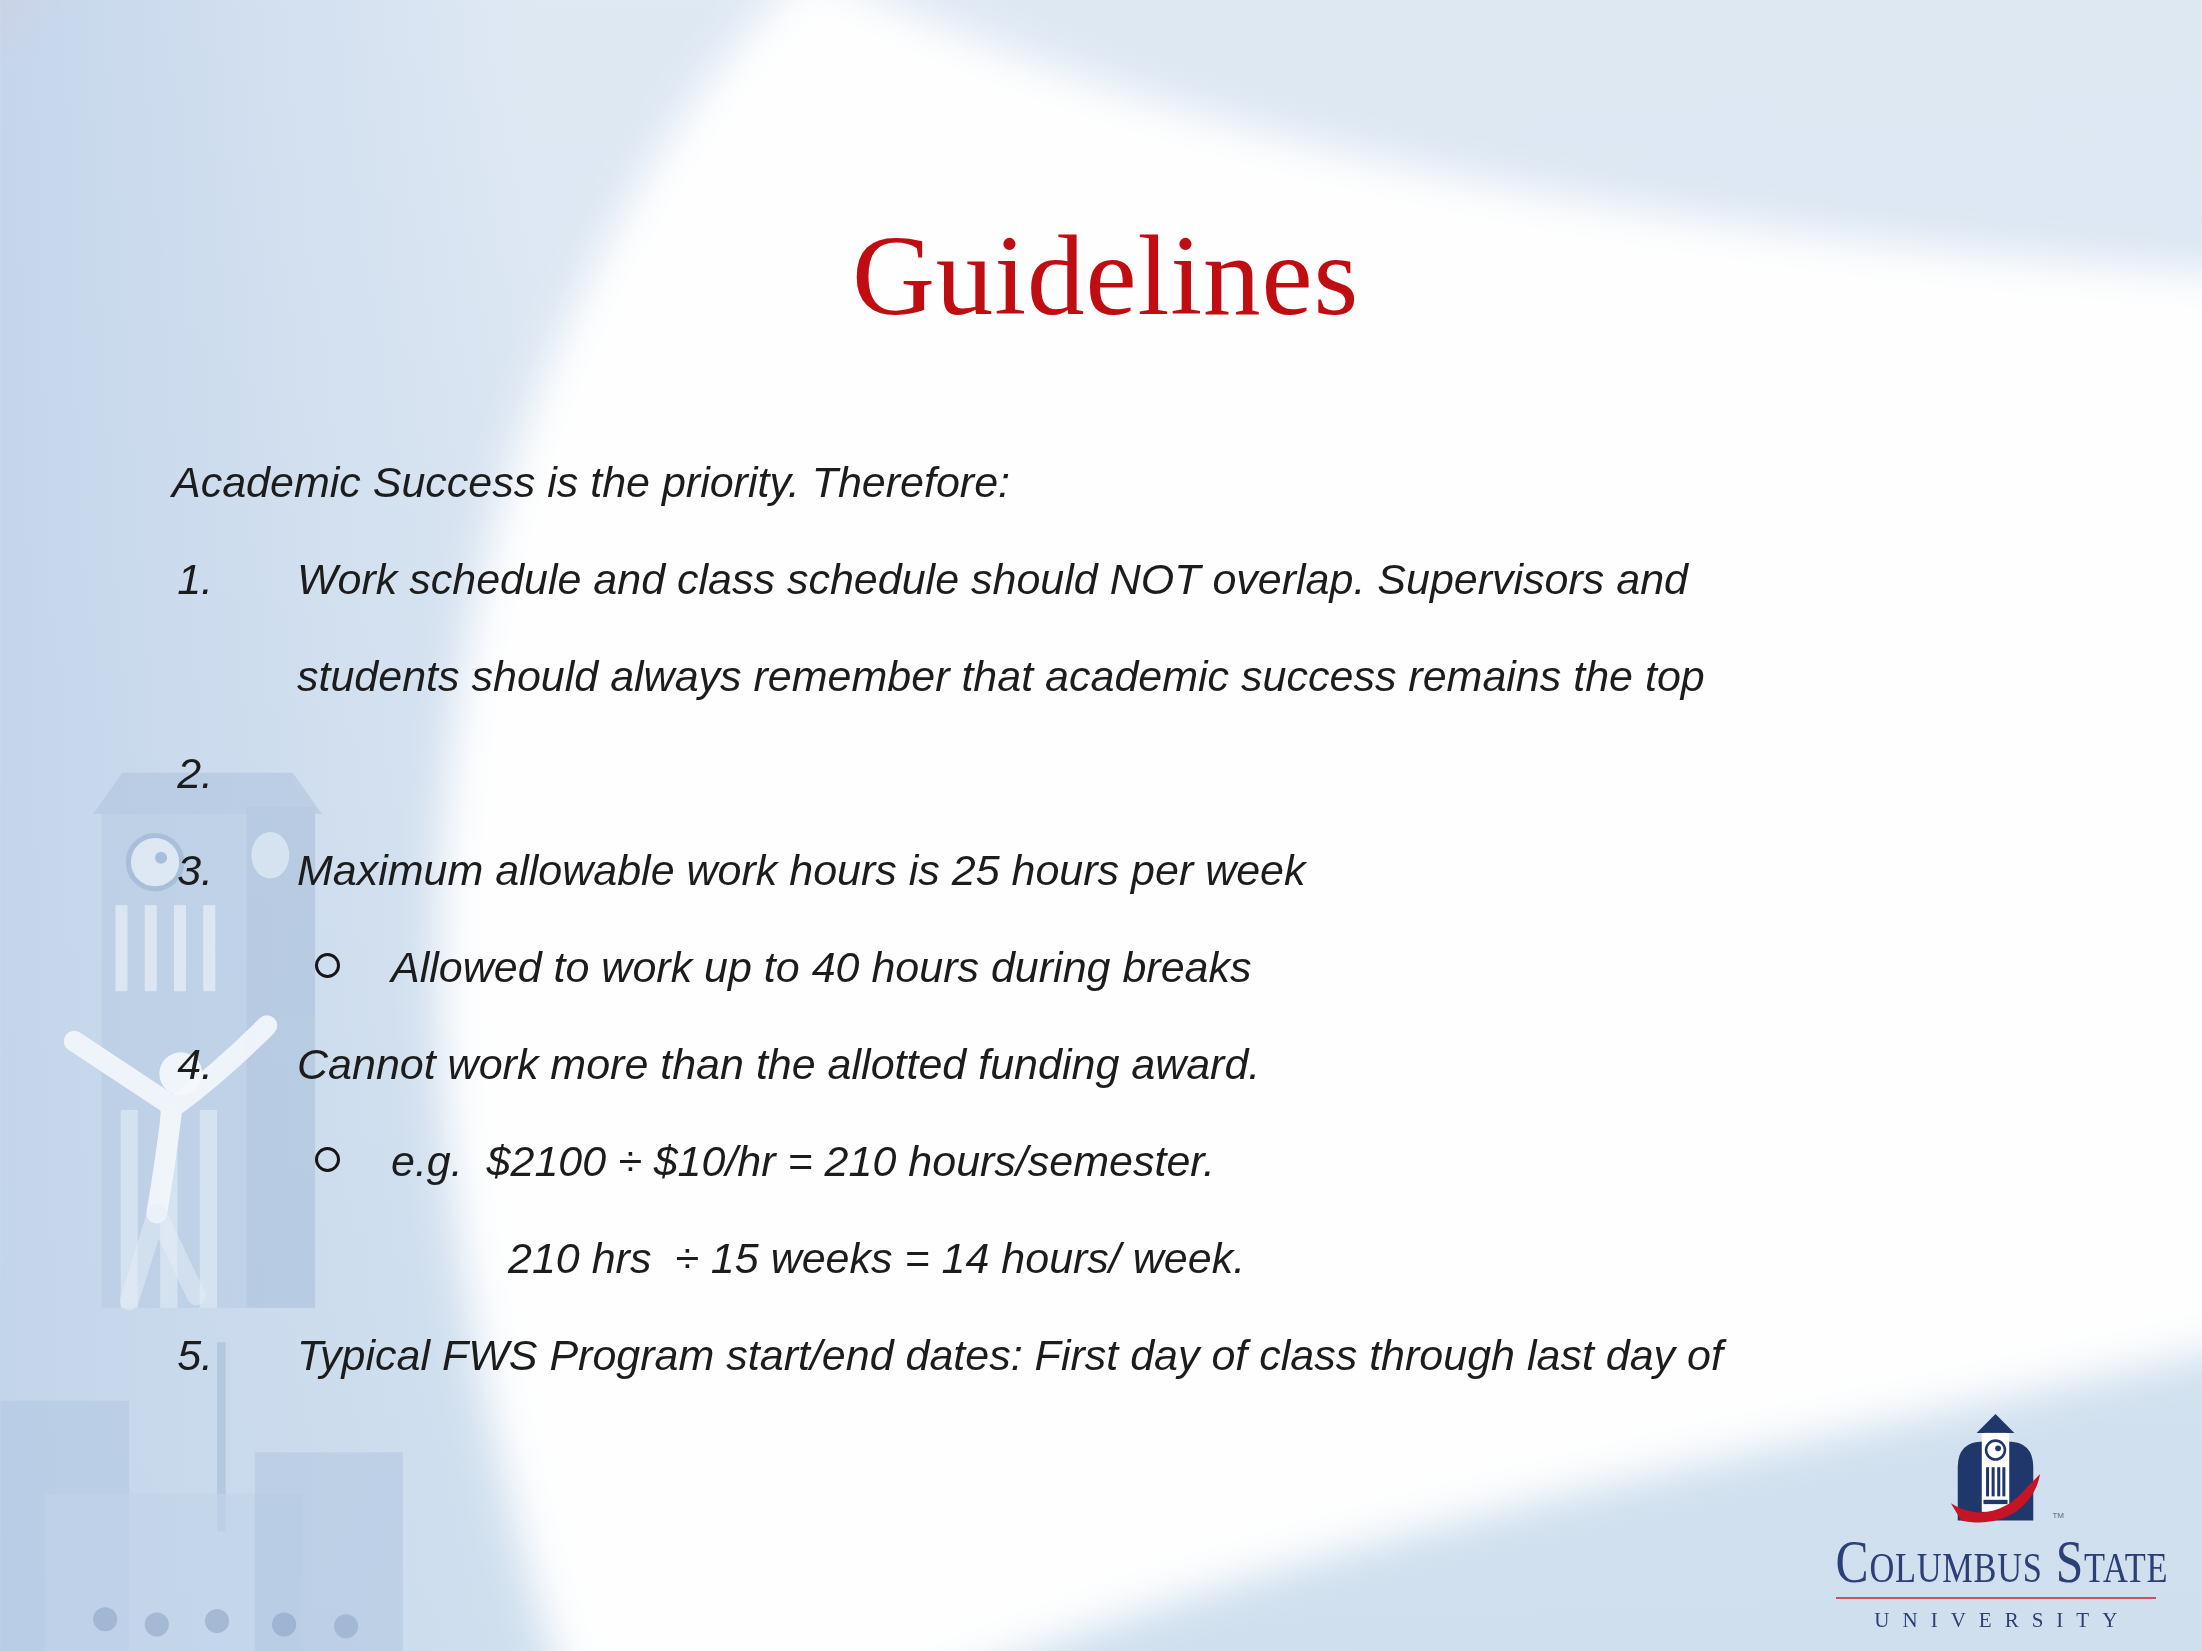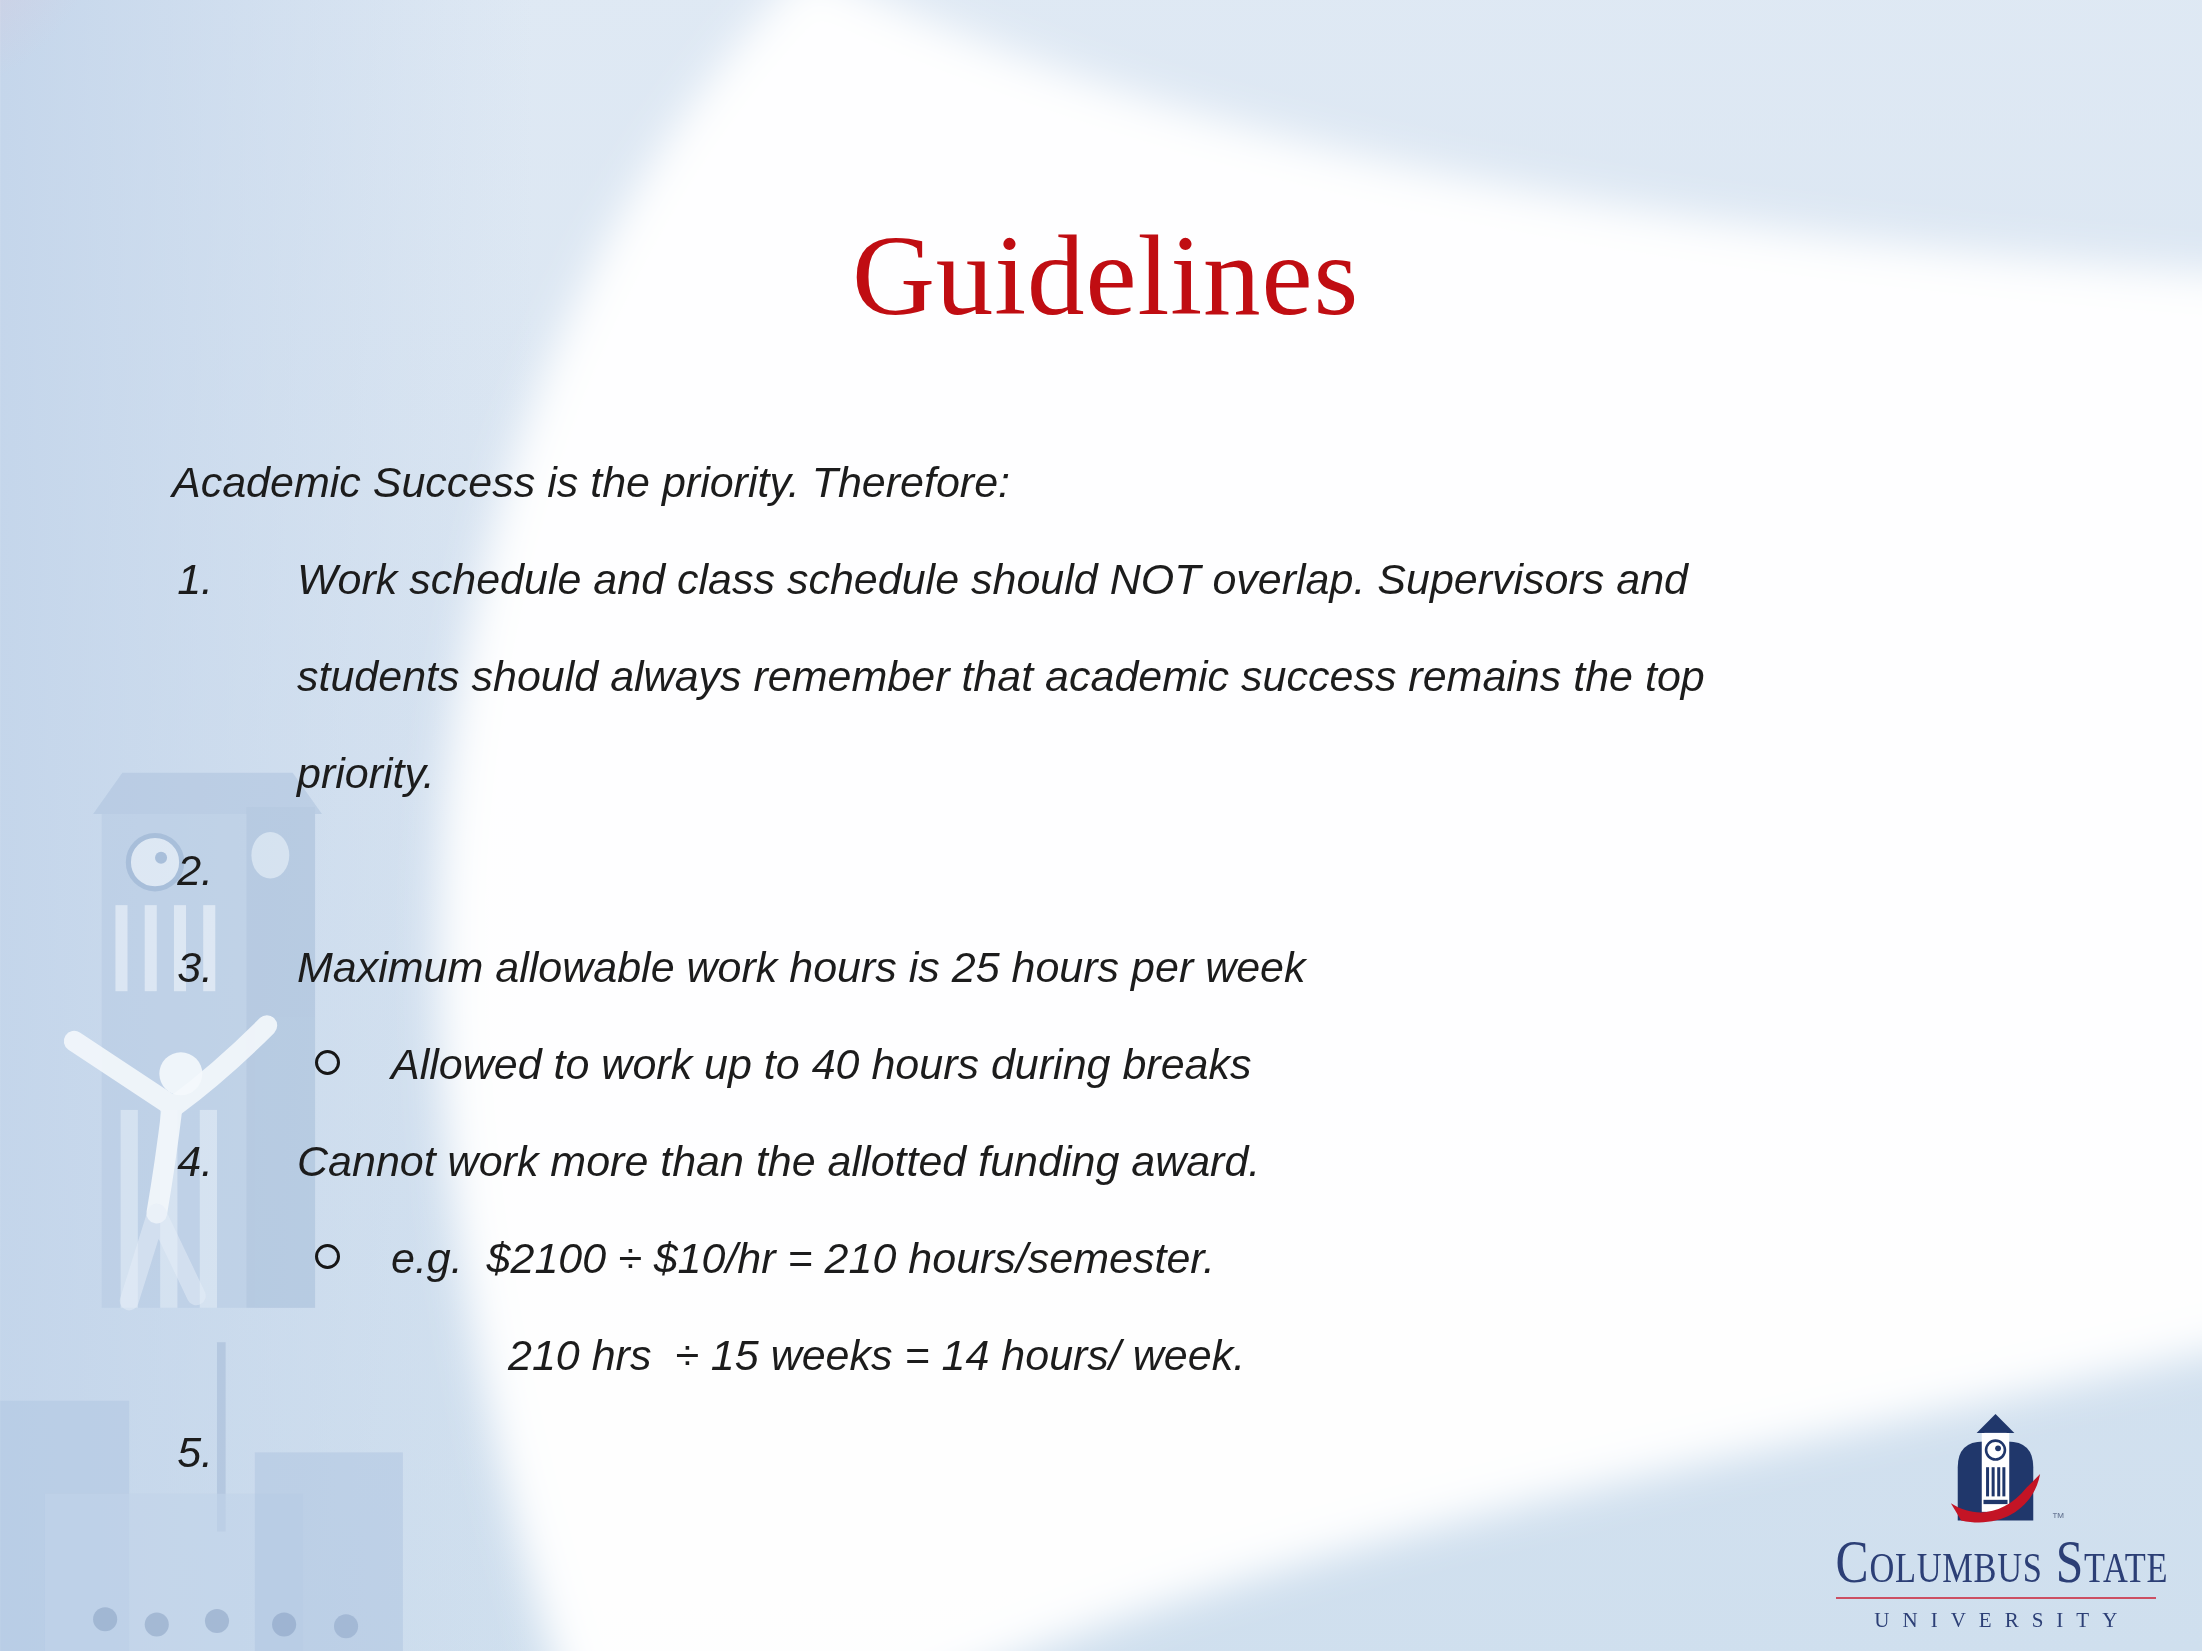--- a/index.html
+++ b/index.html
@@ -126,28 +126,27 @@
 
     <circle cx="10" cy="5" r="110" fill="url(#blush)"></circle>
   </svg>
 
   <h1 class="title">Guidelines</h1>
 
   <div class="content">
     <div class="row intro"><span class="marker"></span><span class="text">Academic Success is the priority. Therefore:</span></div>
     <div class="row item"><span class="marker">1.</span><span class="text">Work schedule and class schedule should NOT overlap. Supervisors and</span></div>
     <div class="row cont"><span class="marker"></span><span class="text">students should always remember that academic success remains the top</span></div>
-    <div class="row cont"><span class="marker"></span><span class="text">priority.</span></div>
     <div class="row item"><span class="marker">2.</span></div>
     <div class="row item"><span class="marker">3.</span><span class="text">Maximum allowable work hours is 25 hours per week</span></div>
     <div class="row sub"><span class="marker">o</span><span class="text">Allowed to work up to 40 hours during breaks</span></div>
     <div class="row item"><span class="marker">4.</span><span class="text">Cannot work more than the allotted funding award.</span></div>
     <div class="row sub"><span class="marker">o</span><span class="text">e.g.  $2100 ÷ $10/hr = 210 hours/semester.</span></div>
     <div class="row sub2"><span class="marker"></span><span class="text">210 hrs  ÷ 15 weeks = 14 hours/ week.</span></div>
-    <div class="row item"><span class="marker">5.</span></div>
+    <div class="row item"><span class="marker">5.</span><span class="text">Typical FWS Program start/end dates: First day of class through last day of</span></div>
   </div>
 
   <div class="logo">
     <svg class="emblem" width="103" height="115" viewBox="0 0 120 134" xmlns="http://www.w3.org/2000/svg" aria-hidden="true">
       <path d="M16 124 V62 Q16 32 46 32 H74 Q104 32 104 62 V124 Z" fill="#20376B"></path>
       <rect x="44" y="16" width="32" height="98" fill="#ffffff"></rect>
       <polygon points="60,0 82,22 38,22" fill="#20376B"></polygon>
       <rect x="47" y="22" width="26" height="4" fill="#ffffff"></rect>
       <circle cx="60" cy="42" r="11" fill="#ffffff" stroke="#20376B" stroke-width="3"></circle>
       <circle cx="63" cy="40" r="3.4" fill="#20376B"></circle>

